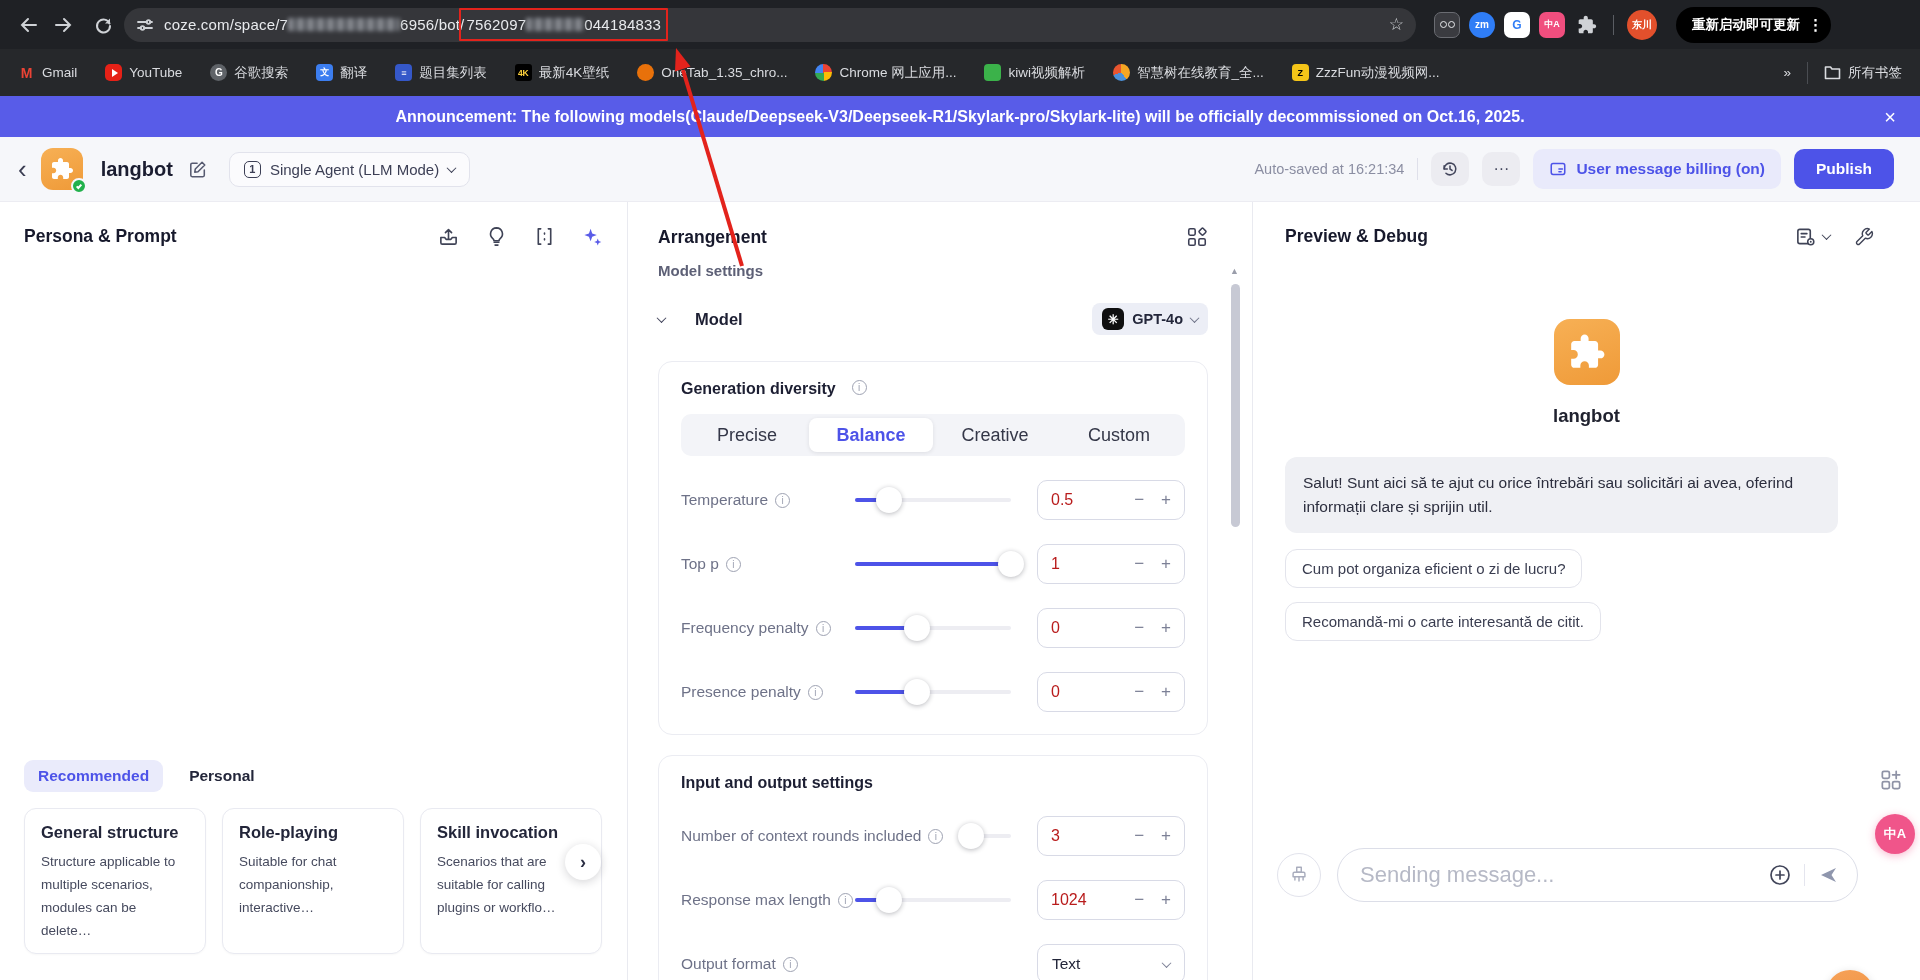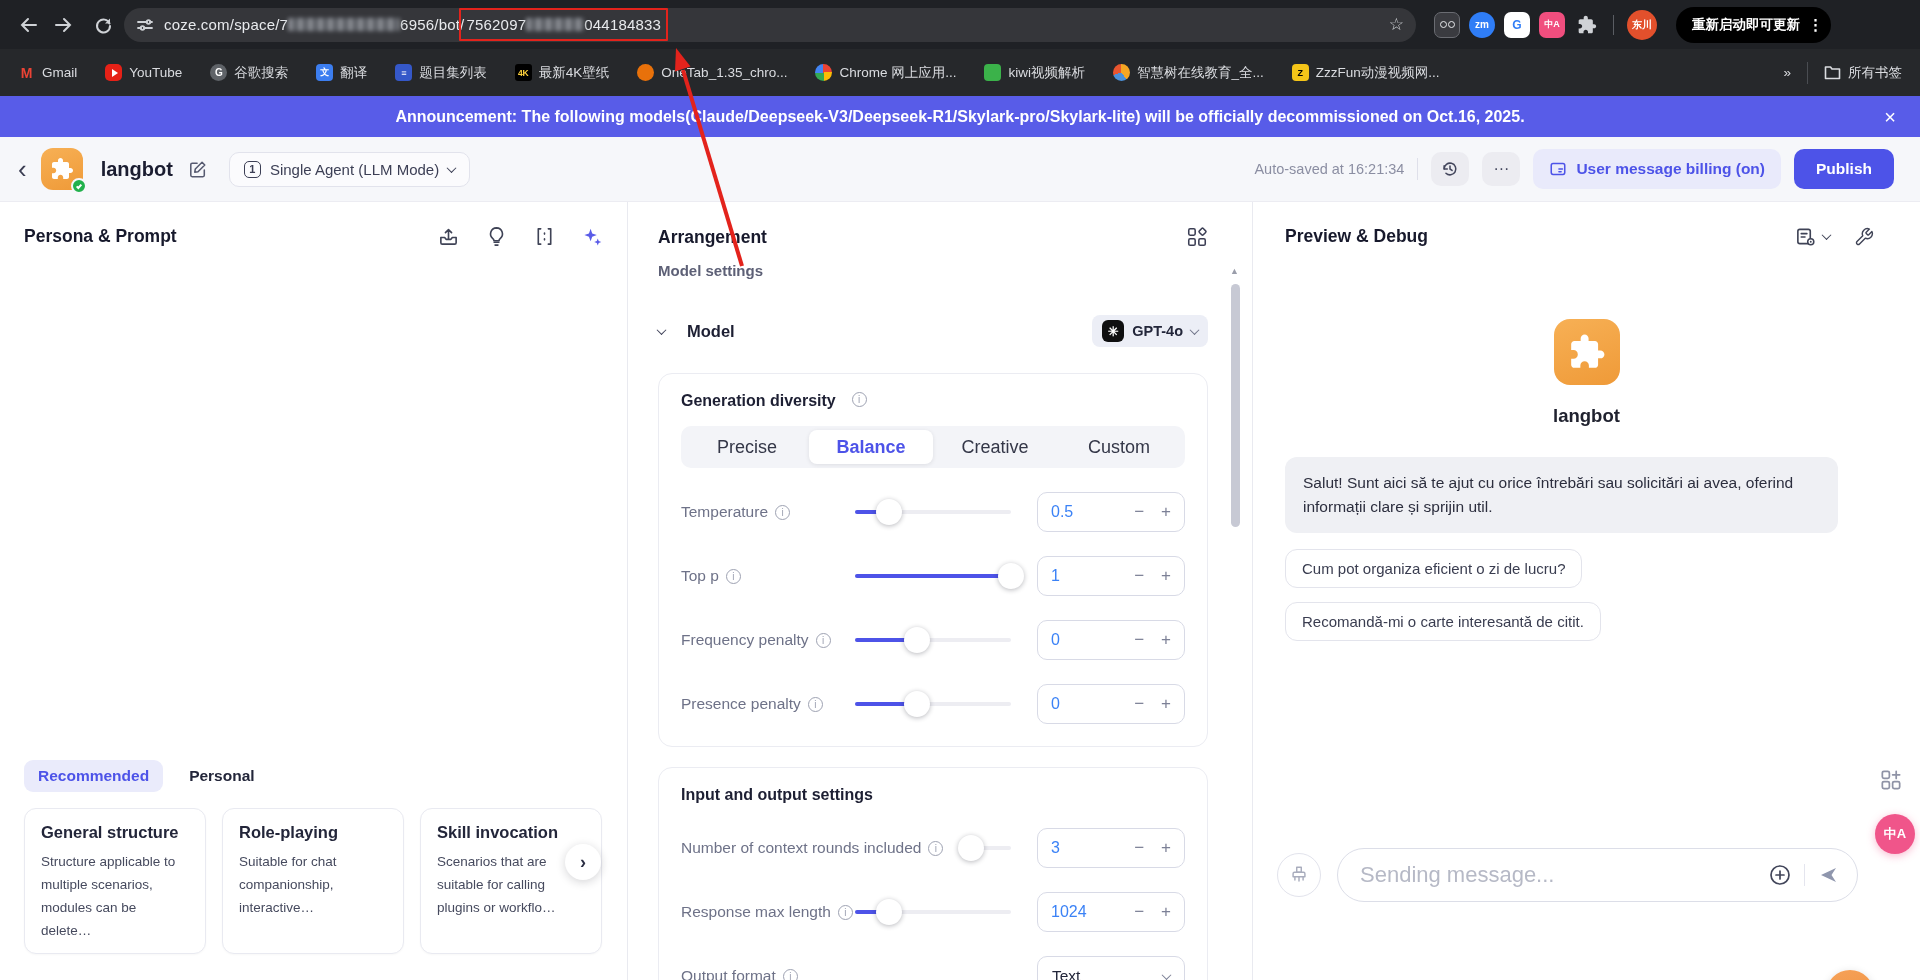--- a/index.html
+++ b/index.html
@@ -86,41 +86,41 @@
   .plcards { display:flex; gap:16px; padding:16px 0 26px 24px; overflow:hidden; position:relative; }
   .pcard { flex:0 0 182px; border:1px solid #e9eaf1; border-radius:12px; padding:14px 16px 10px; background:#fff; box-shadow:0 1px 2px rgba(25,28,40,.03); }
   .pcard h4 { font-size:16.5px; font-weight:700; color:#23263a; margin-bottom:9px; }
   .pcard p { font-size:13.5px; color:#464a5e; line-height:1.7; }
   .next-btn { position:absolute; right:26px; top:52px; width:36px; height:36px; border-radius:50%; background:#fff; box-shadow:0 2px 10px rgba(20,22,35,.18); display:flex; align-items:center; justify-content:center; font-size:18px; font-weight:700; color:#2c2f44; }
 
   
   .midhead { display:flex; align-items:center; padding:24px 44px 0 30px; }
   .midbody { padding:0 44px 0 30px; }
   .sec-label { margin-top:14px; font-size:15px; font-weight:700; color:#5d6076; }
-  .model-row { margin-top:36px; display:flex; align-items:center; gap:20px; }
+  .model-row { margin-top:24px; display:flex; align-items:center; gap:28px; }
   .model-row .lblchev { color:#40435a; margin-right:2px; }
   .model-name { font-size:16.5px; font-weight:700; color:#1d1f33; }
   .model-pill { margin-left:auto; background:#eceef6; border-radius:8px; display:flex; align-items:center; gap:8px; padding:5px 10px; font-size:14.5px; color:#23263a; font-weight:600; }
   .oa-logo { width:22px; height:22px; border-radius:6px; background:#0f0f10; color:#fff; display:flex; align-items:center; justify-content:center; font-size:13px; }
   .card { border:1px solid #ebecf2; border-radius:14px; padding:18px 22px 22px; background:#fff; }
   .card.gen { margin-top:26px; }
   .card.io { margin-top:20px; }
   .card h3 { font-size:16px; font-weight:700; color:#1d1f33; display:flex; align-items:flex-start; gap:16px; }
   .info { display:inline-block; width:15px; height:15px; border:1.2px solid #9ea2b2; border-radius:50%; color:#9ea2b2; font-size:10px; line-height:13px; text-align:center; font-style:normal; font-weight:400; }
   .segctrl { margin-top:16px; background:#f3f4f8; border-radius:10px; height:42px; display:flex; padding:4px; }
   .seg { flex:1; display:flex; align-items:center; justify-content:center; font-size:18px; color:#343748; border-radius:8px; }
   .seg.active { background:#fff; color:#4d53e8; font-weight:700; box-shadow:0 1px 4px rgba(25,28,40,.1); }
   .srow { margin-top:24px; display:flex; align-items:center; }
   .srow .lbl { flex:1; font-size:15.5px; color:#6e7288; display:flex; align-items:center; gap:7px; }
   .slider { width:156px; margin-right:26px; height:4px; background:#ededf2; border-radius:2px; position:relative; flex:0 0 156px; }
   .slider.short { width:40px; flex:0 0 40px; }
   .fill { position:relative; height:4px; background:#4d53e8; border-radius:2px; }
   .thumb { position:absolute; right:-13px; top:50%; transform:translateY(-50%); width:26px; height:26px; border-radius:50%; background:#fff; box-shadow:0 1px 5px rgba(20,22,35,.3); }
   .stepper { flex:0 0 148px; height:40px; border:1.5px solid #d8dae6; border-radius:10px; display:flex; align-items:center; padding:0 13px; gap:17px; }
-  .stepper .val { flex:1; font-size:16px; color:#3b82f6; }
+  .stepper .val { flex:1; font-size:16px; color:#b91c1c; }
   .stepper .op { color:#7c8096; font-size:17px; }
   .selbox { flex:0 0 148px; height:40px; border:1.5px solid #d8dae6; border-radius:10px; display:flex; align-items:center; padding:0 14px; font-size:15.5px; color:#23263a; }
   .selbox .chev { margin-left:auto; color:#7c8096; }
   .scroll-up { position:absolute; right:13px; top:64px; font-size:9px; color:#9a9daa; }
   .scroll-thumb { position:absolute; right:12px; top:82px; width:9px; height:243px; background:#c7c9d4; border-radius:5px; }
 
   
   .pr-icons { margin-left:auto; display:flex; align-items:center; gap:24px; color:#3f4356; }
   .bot-hero { margin-top:62px; display:flex; flex-direction:column; align-items:center; }
   .hero-avatar { width:66px; height:66px; border-radius:16px; background:linear-gradient(160deg,#f7b055,#ef9a38); display:flex; align-items:center; justify-content:center; }

